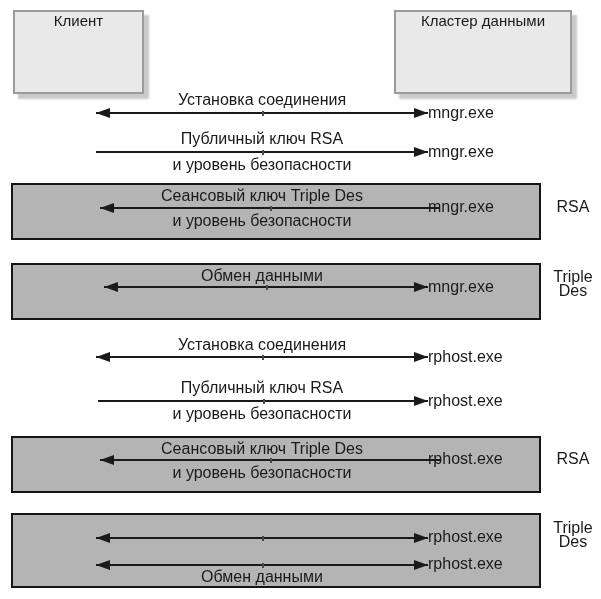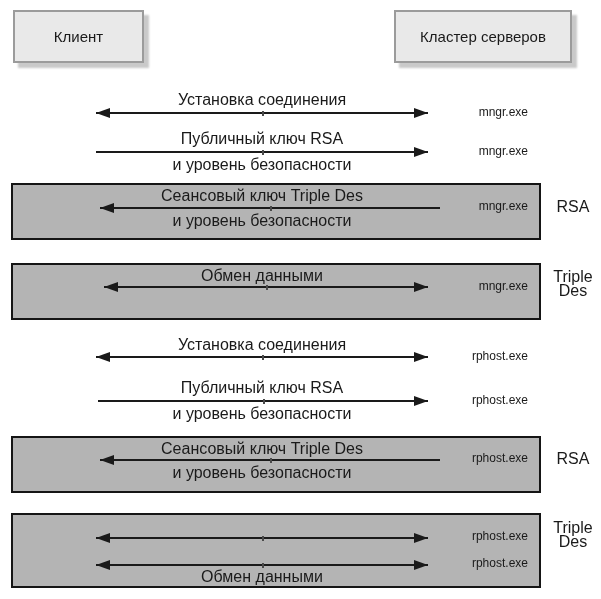--- a/index.html
+++ b/index.html
@@ -1,38 +1,38 @@
 <!DOCTYPE html>
 <html><head>
 <meta charset="utf-8">
 <style>
   html,body{margin:0;padding:0;background:#ffffff;}
   .canvas{
     position:relative;width:601px;height:599px;background:#ffffff;
     font-family:"Liberation Sans","DejaVu Sans",sans-serif;color:#1a1a1a;overflow:hidden;
   }
   .actor{
-    position:absolute;top:10px;height:53px;box-sizing:border-box;
+    position:absolute;top:10px;height:84px;box-sizing:border-box;
     background:#e9e9e9;border:2px solid #9b9b9b;box-shadow:5px 5px 2px #c9c9c9;
-    display:flex;align-items:center;justify-content:center;
+    display:flex;justify-content:center;
     font-size:15px;
   }
   .actor.client{left:13px;width:131px;}
   .actor.server{left:394px;width:178px;}
   .panel{
     position:absolute;left:11px;width:530px;box-sizing:border-box;
     background:#b4b4b4;border:2px solid #151515;
   }
   .lbl{
     position:absolute;left:96px;width:332px;text-align:center;
     font-size:16px;line-height:13px;white-space:nowrap;
   }
   .proc{
-    position:absolute;left:442px;width:86px;text-align:right;
-    font-size:12px;line-height:13px;white-space:nowrap;
+    position:absolute;left:428px;width:86px;text-align:left;
+    font-size:16px;line-height:13px;white-space:nowrap;
   }
   .side{
     position:absolute;left:548px;width:50px;text-align:center;
     font-size:16px;line-height:14px;
   }
   .arrow{position:absolute;height:2px;background:#1a1a1a;}
   .arrow::before,.arrow::after{
     content:"";position:absolute;top:-4px;width:0;height:0;
     border-top:5px solid transparent;border-bottom:5px solid transparent;
   }
@@ -42,21 +42,21 @@
 </style>
 </head>
 <body>
 
 <div class="canvas">
 
   <div class="actor client">
     <span>Клиент</span>
   </div>
   <div class="actor server">
-    <span>Кластер серверов</span>
+    <span>Кластер данными</span>
   </div>
 
   <div class="panel" style="top:183px;height:57px;"></div>
   <div class="panel" style="top:263px;height:57px;"></div>
   <div class="panel" style="top:436px;height:57px;"></div>
   <div class="panel" style="top:513px;height:75px;"></div>
 
   <div class="lbl" style="top:93px;">Установка соединения</div>
   <div class="arrow head-left head-right" style="left:96px;width:332px;top:112px;">
       <span class="tick"></span>

